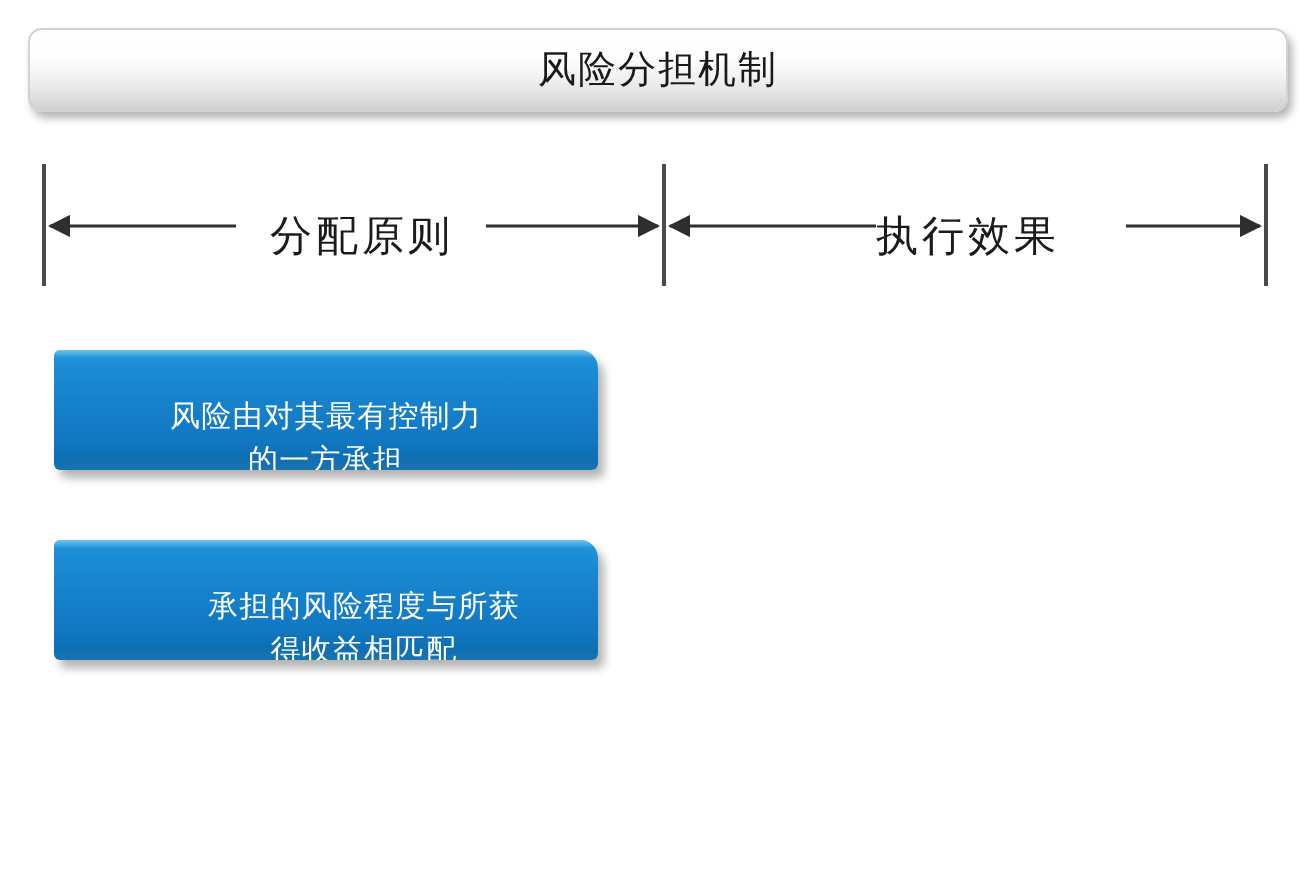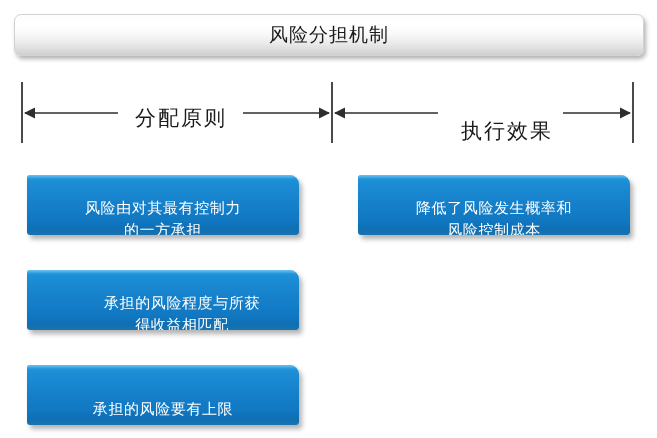--- a/index.html
+++ b/index.html
@@ -52,21 +52,21 @@
 
   .bracket-label {
     position: absolute;
     font-size: 21px;
     color: #1b1b1b;
     letter-spacing: 2px;
     white-space: nowrap;
     text-align: center;
   }
   #label-left  { left: 118px; top: 104px; width: 126px; }
-  #label-right { left: 444px; top: 104px; width: 126px; margin-top: 13px; }
+  #label-right { left: 421px; top: 104px; width: 126px; }
 
   
   .blue-box {
     position: absolute;
     width: 272px;
     height: 60px;
     border-radius: 3px 9px 3px 3px;
     background: linear-gradient(to bottom,
         #2a9bdc 0%,
         #1c8fd6 10%,
@@ -142,22 +142,15 @@
   <div class="bracket-label" id="label-right">执行效果</div>
 
   <div class="blue-box col-left row-1">
     <span class="blue-box-text">风险由对其最有控制力
 的一方承担</span>
   </div>
   <div class="blue-box col-left row-2">
     <span class="blue-box-text">承担的风险程度与所获
 得收益相匹配</span>
   </div>
-  <div class="blue-box col-left row-3">
-    <span class="blue-box-text">承担的风险要有上限</span>
-  </div>
 
-  <div class="blue-box col-right row-1">
-    <span class="blue-box-text">降低了风险发生概率和
-风险控制成本</span>
-  </div>
 
 </div>
 
 </body></html>

